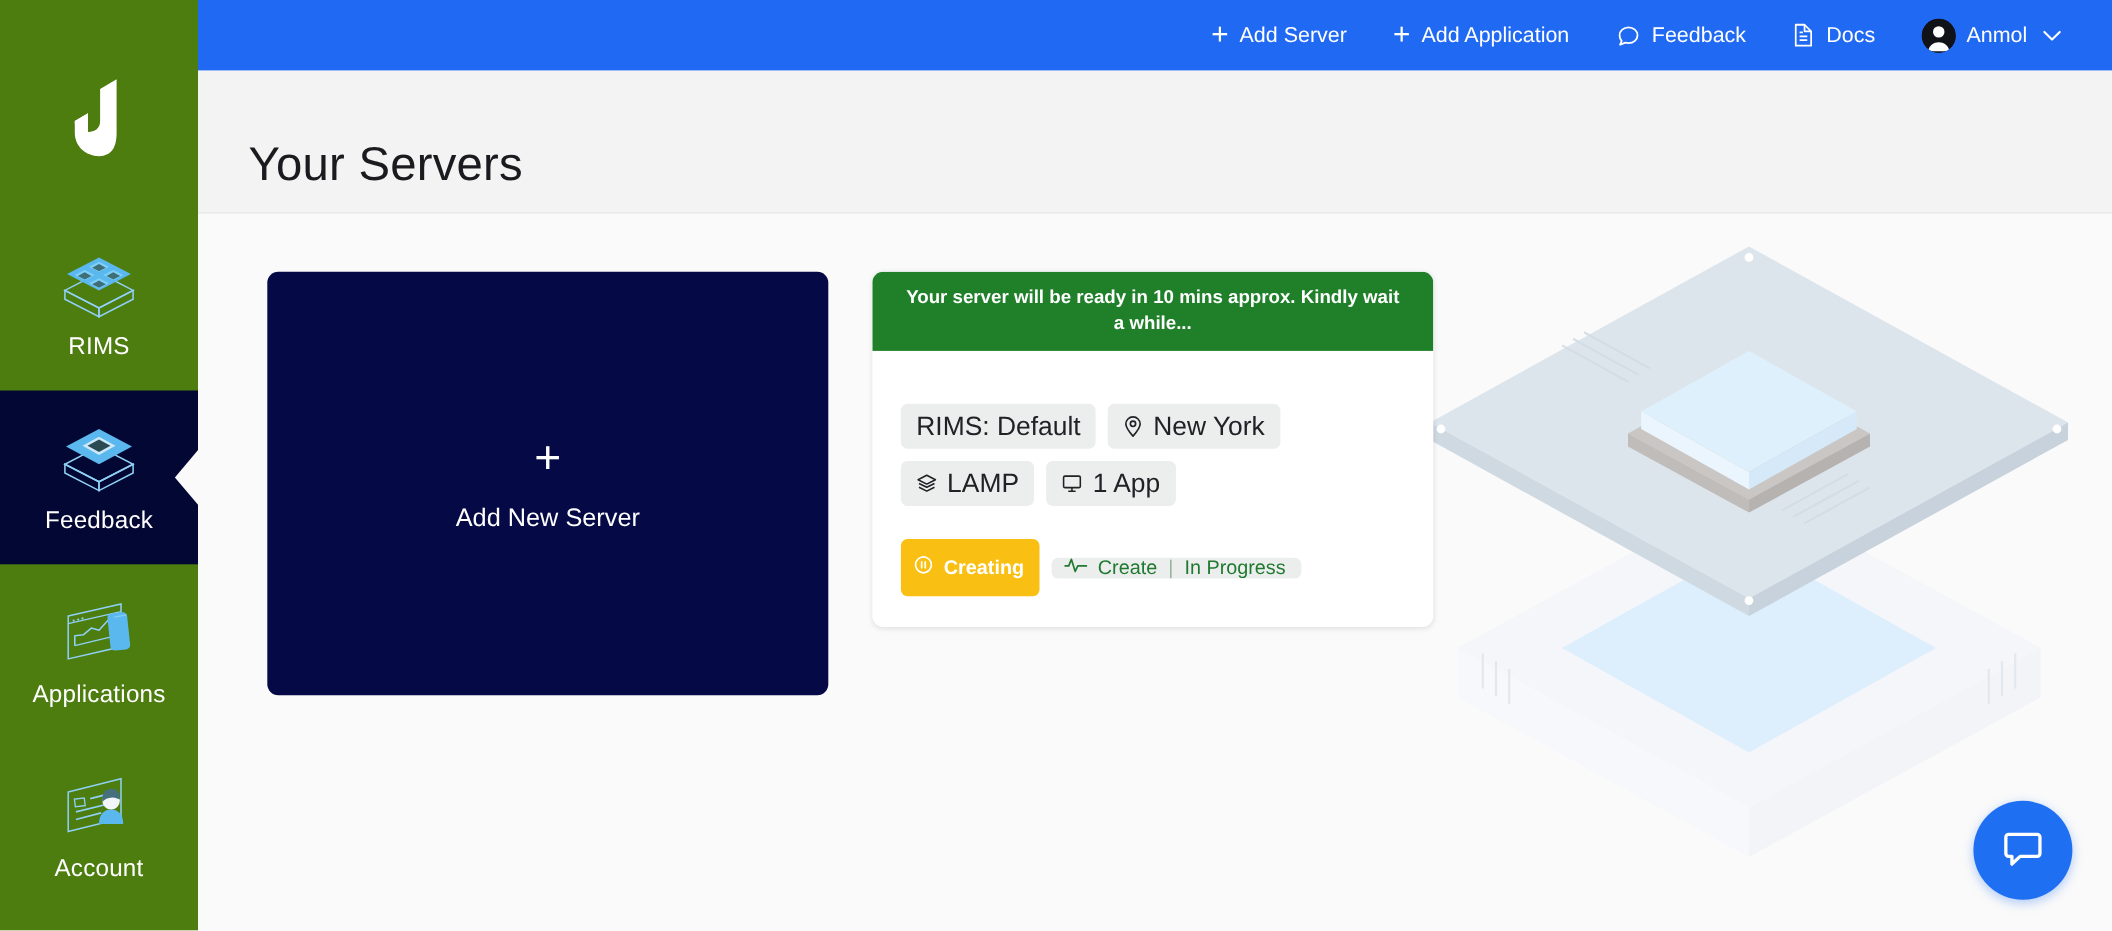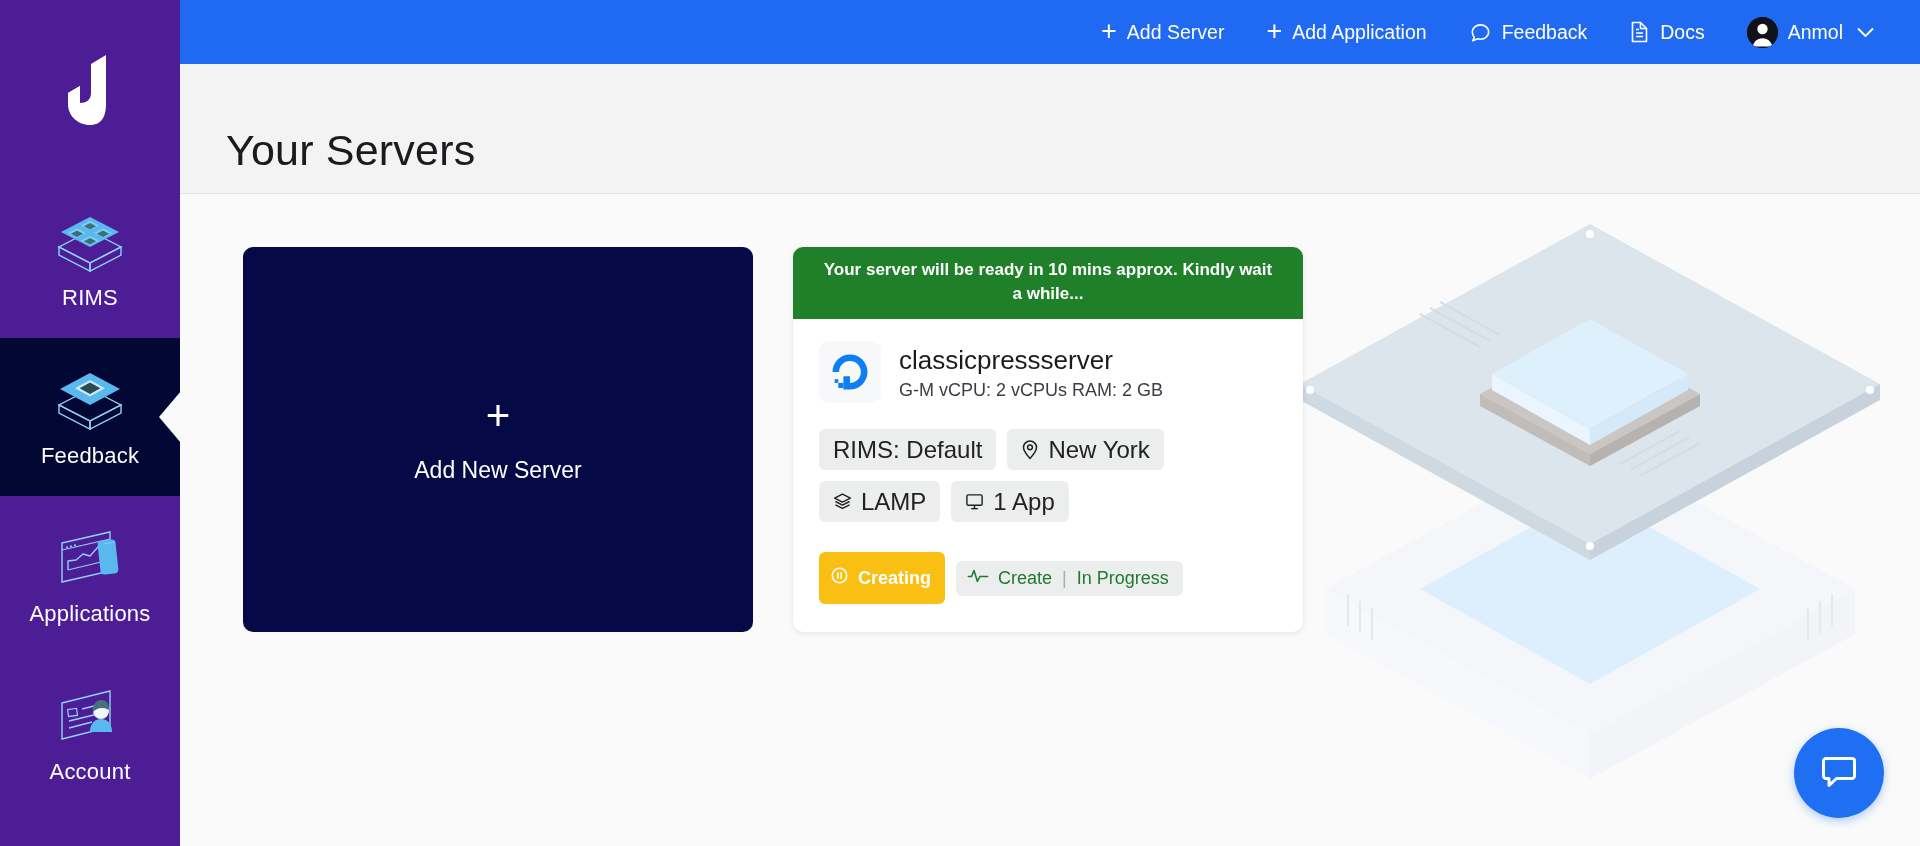--- a/index.html
+++ b/index.html
@@ -12,27 +12,28 @@
   .app {
     position: relative;
     width: 1920px; height: 846px;
     display: flex;
   }
 
   
   .sidebar {
     width: 180px;
     height: 846px;
-    background: #4c1d95;
+    background: #4d7c0f;
     flex: 0 0 180px;
     position: relative;
     z-index: 5;
     display: flex;
     flex-direction: column;
     align-items: center;
+    justify-content: center;
   }
   .logo-wrap {
     height: 180px;
     display: flex;
     align-items: center;
     justify-content: center;
     width: 100%;
   }
   .logo-wrap svg { display: block; }
 
@@ -276,21 +277,21 @@
     align-items: center;
     gap: 9px;
     font-size: 18px;
     font-weight: 700;
     cursor: pointer;
   }
   .badge-progress {
     background: #eceded;
     color: #1f7a30;
     border-radius: 6px;
-    height: 35px;
+    height: 19px;
     padding: 0 14px 0 11px;
     display: inline-flex;
     align-items: center;
     gap: 9px;
     font-size: 18px;
     cursor: pointer;
   }
   .badge-progress .sep { color: #9ab59f; padding: 0 1px; }
 
   
@@ -503,34 +504,20 @@
           <span class="plus-big">+</span>
           <span class="add-label">Add New Server</span>
         </div>
 
         <div class="server-card">
 
           <div class="notice">Your server will be ready in 10 mins approx. Kindly wait a while...</div>
 
           <div class="card-body">
 
-            <div class="server-head">
-              <span class="provider-logo">
-                <svg width="44" height="44" viewBox="0 0 44 44">
-                  <path d="M22 4.5c-9.7 0-17.5 7.8-17.5 17.5h6.6c0-6.1 4.9-11 10.9-11s10.9 4.9 10.9 11-4.9 10.9-10.9 10.9v-6.6h-6.6v6.6h6.6V39.5C31.7 39.5 39.5 31.7 39.5 22S31.7 4.5 22 4.5z" fill="#0e7ff2"></path>
-                  <rect x="15.4" y="32.9" width="6.6" height="6.6" fill="#0e7ff2"></rect>
-                  <rect x="10.3" y="32.9" width="5.1" height="5.1" fill="#0e7ff2"></rect>
-                  <rect x="6.6" y="29.2" width="3.7" height="3.7" fill="#0e7ff2"></rect>
-                </svg>
-              </span>
-              <div>
-                <div class="server-name">classicpressserver</div>
-                <div class="server-spec">G-M  vCPU: 2 vCPUs  RAM: 2 GB</div>
-              </div>
-            </div>
 
             <div class="tags">
 
               <span class="tag">
                 <span>RIMS: Default</span>
               </span>
 
               <span class="tag">
                 <span>
                   <svg width="18" height="20" viewBox="0 0 18 20" fill="none" stroke="#212126" stroke-width="1.5">

